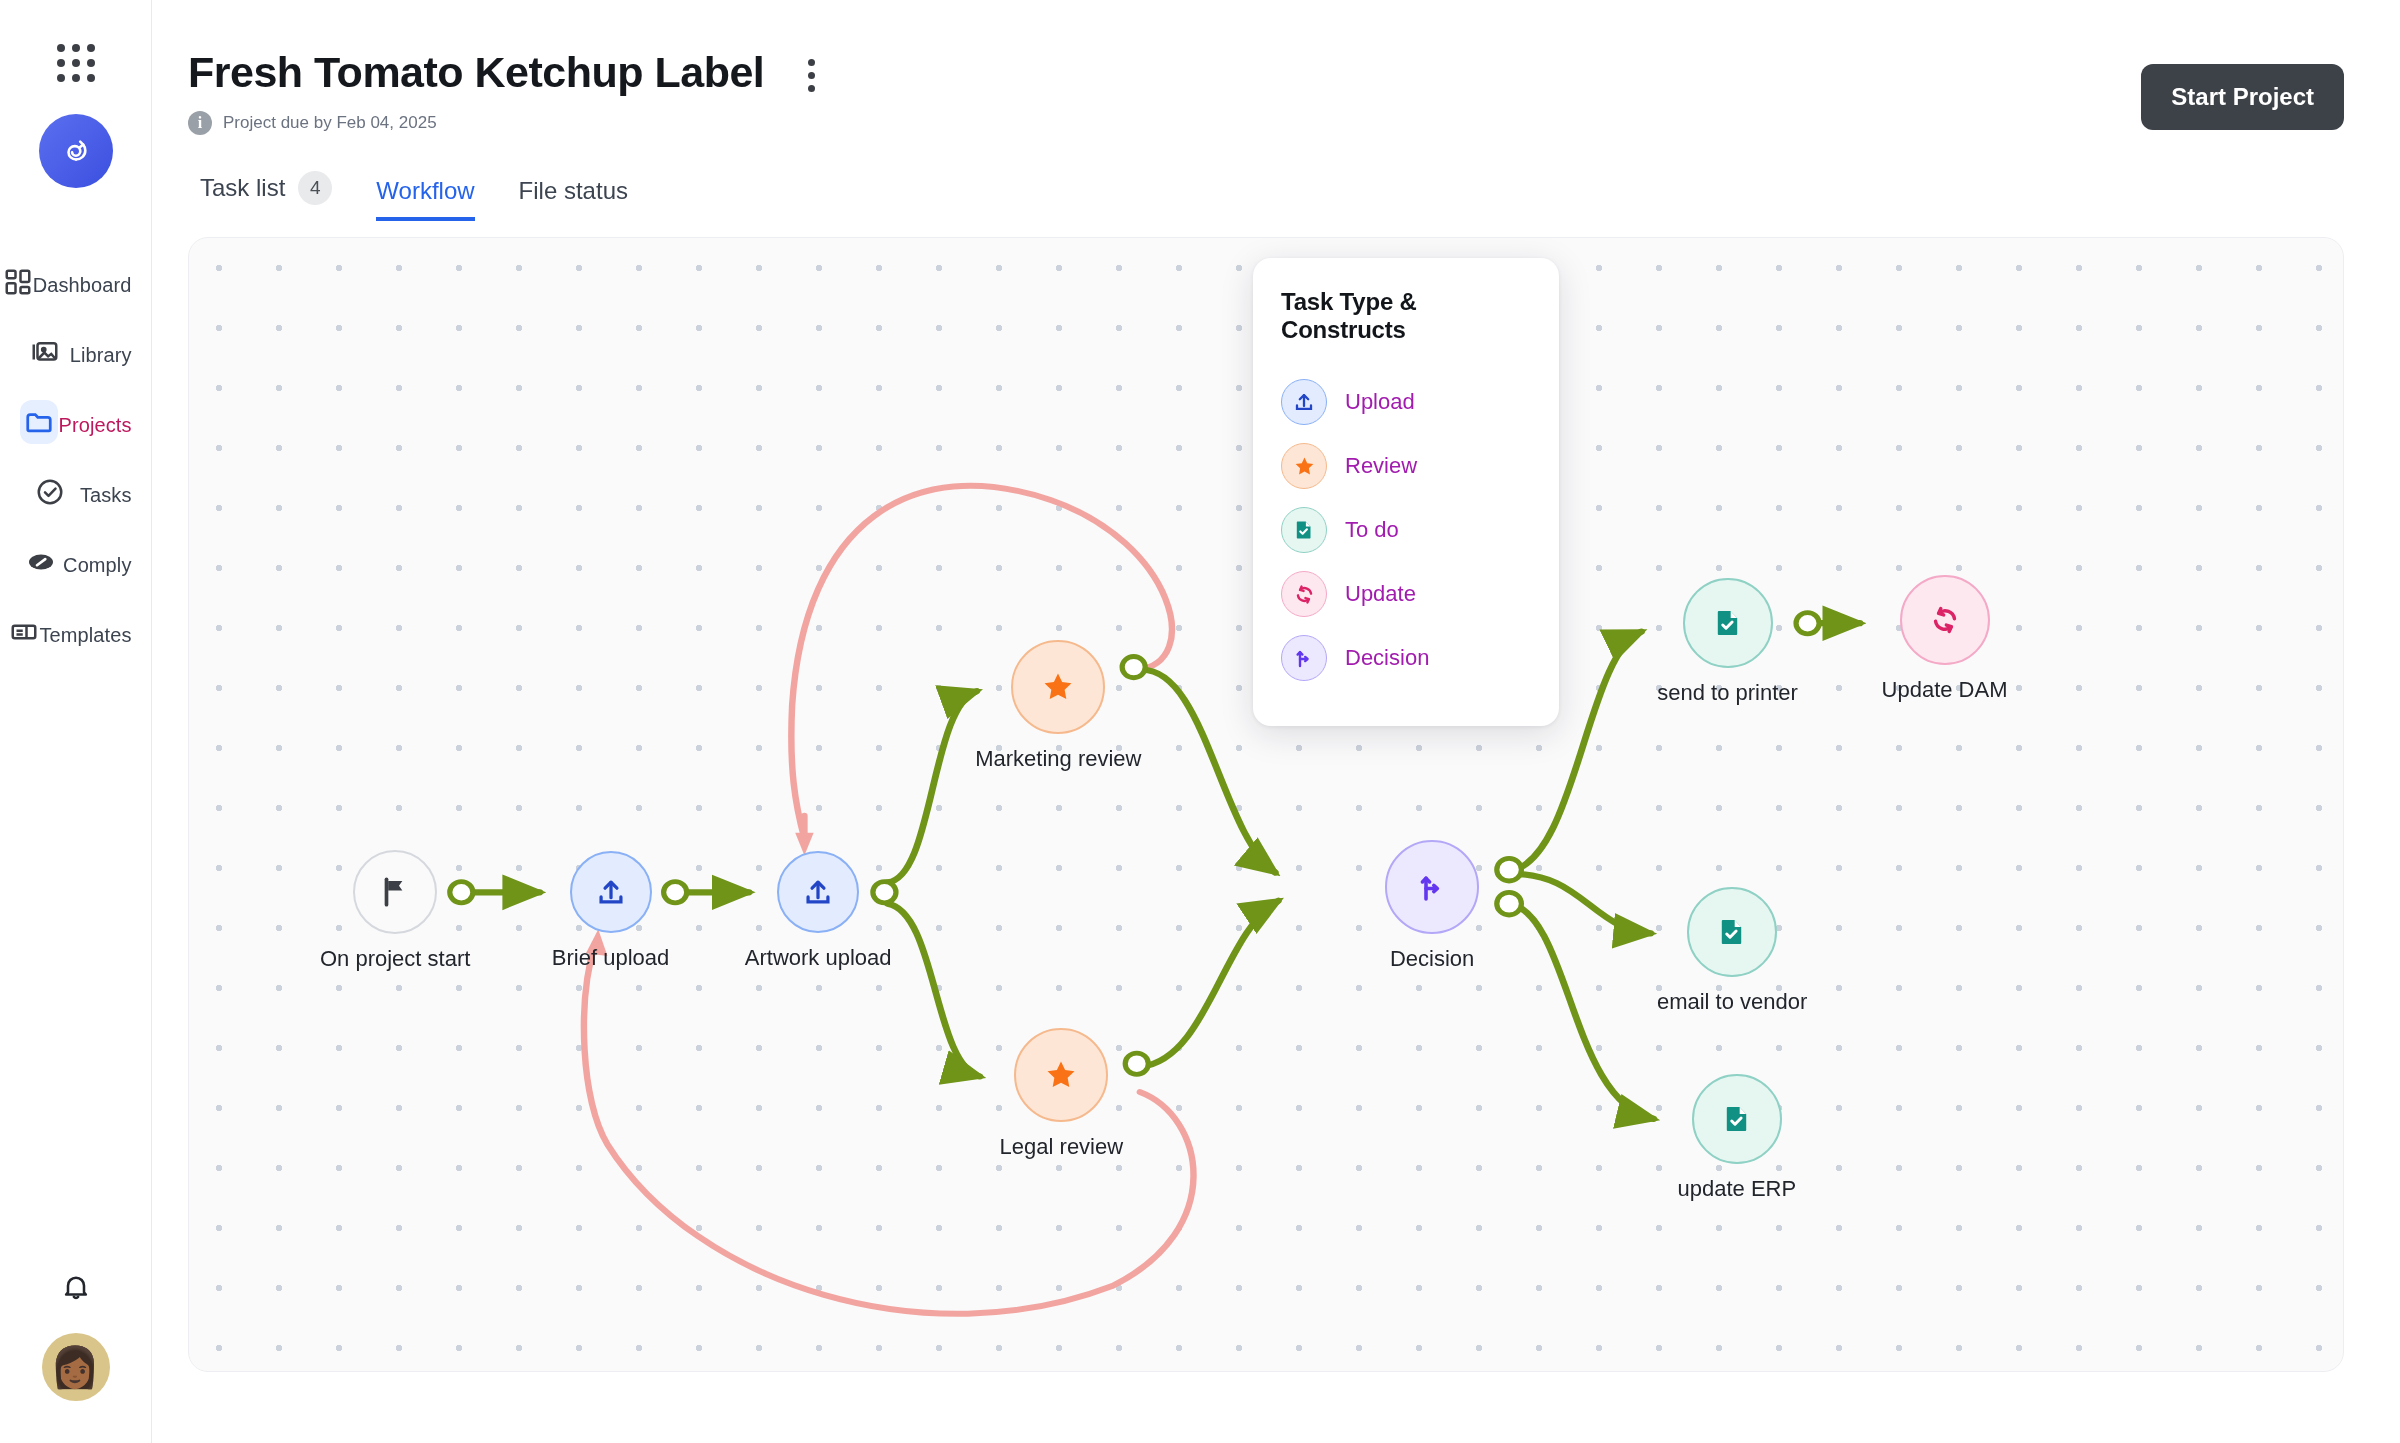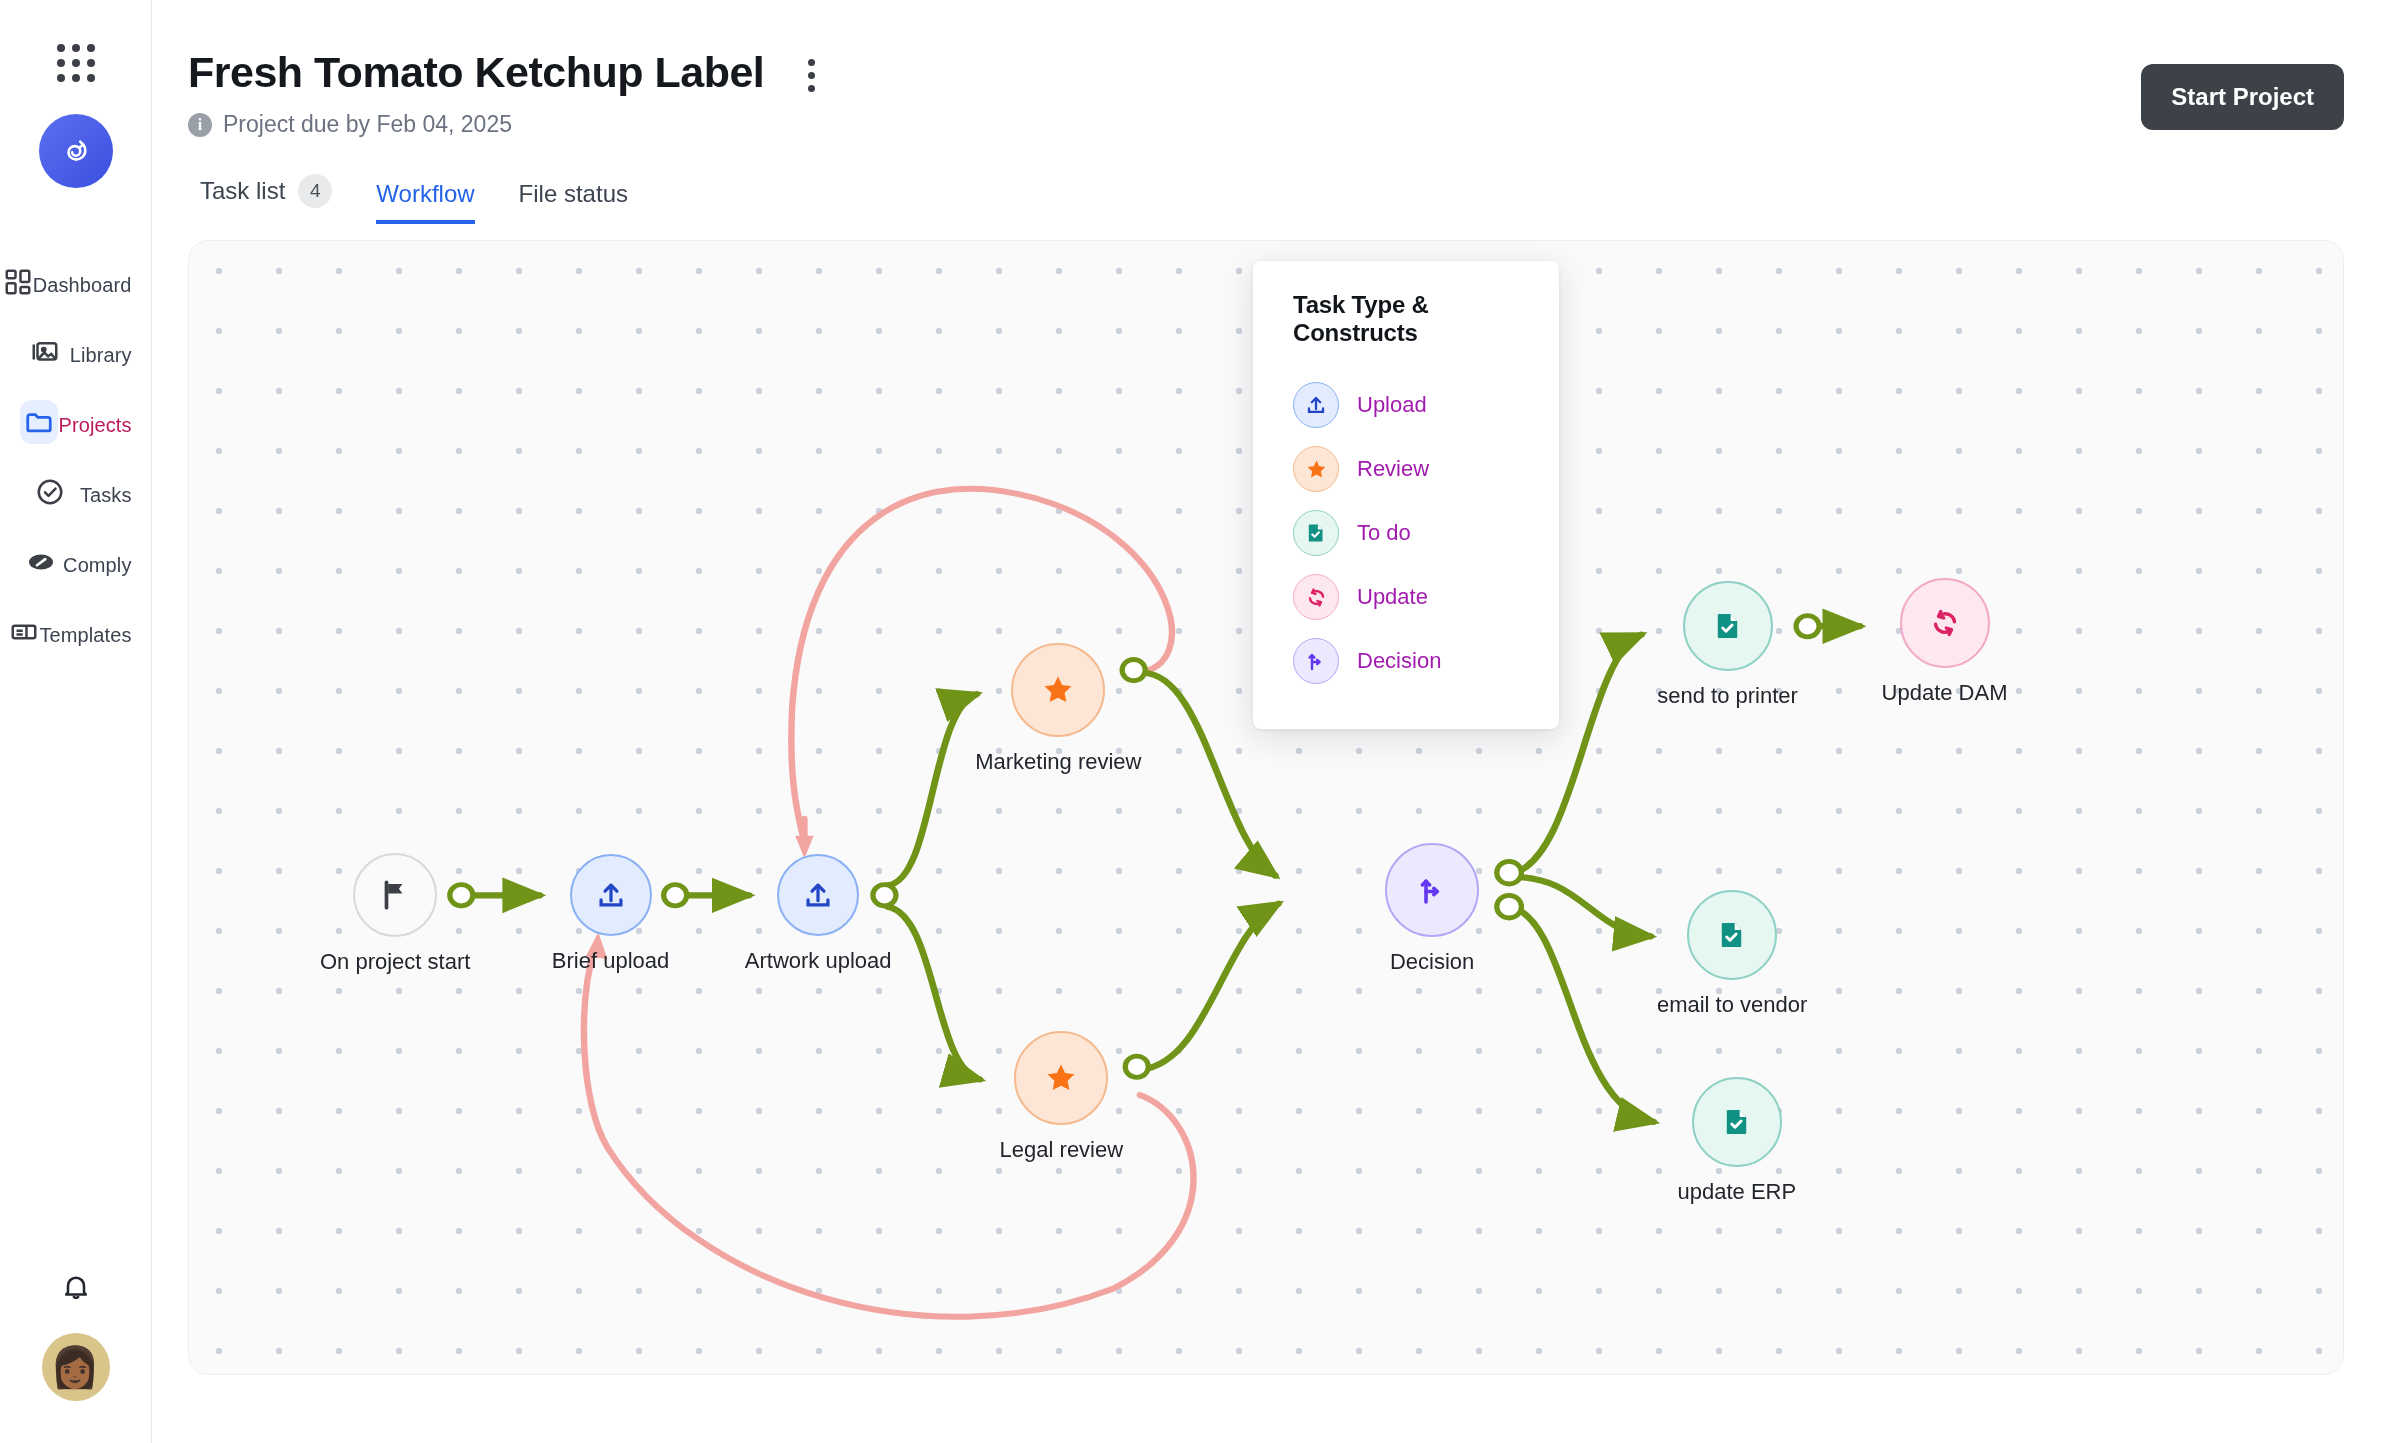--- a/index.html
+++ b/index.html
@@ -120,21 +120,21 @@
     margin-top: 14px;
     display: flex; align-items: center; gap: 11px;
   }
   .info-icon {
     width: 24px; height: 24px; border-radius: 50%;
     background: #9aa0a8; color: #fff;
     font-size: 16px; font-weight: bold;
     display: flex; align-items: center; justify-content: center;
     font-family: "Liberation Serif", serif;
   }
-  .due-text { font-size: 23px; color: #6b7280; }
+  .due-text { font-size: 17px; color: #6b7280; }
 
   .start-btn {
     background: #3d4148;
     color: #ffffff;
     font-size: 24px;
     font-weight: bold;
     border: none;
     border-radius: 12px;
     padding: 19px 30px;
     cursor: pointer;
@@ -200,23 +200,23 @@
     white-space: nowrap;
   }
 
   
   .legend {
     position: absolute;
     left: 1064px;
     top: 20px;
     width: 306px;
     background: #ffffff;
-    border-radius: 8px;
+    border-radius: 18px;
     box-shadow: 0 8px 34px rgba(20,25,40,0.13), 0 1px 4px rgba(20,25,40,0.07);
-    padding: 30px 28px 36px 40px;
+    padding: 30px 28px 36px 28px;
   }
   .legend-title {
     font-size: 24px;
     font-weight: bold;
     color: #12161b;
     margin-bottom: 26px;
     letter-spacing: -0.2px;
   }
   .legend-item {
     display: flex; align-items: center; gap: 18px;

